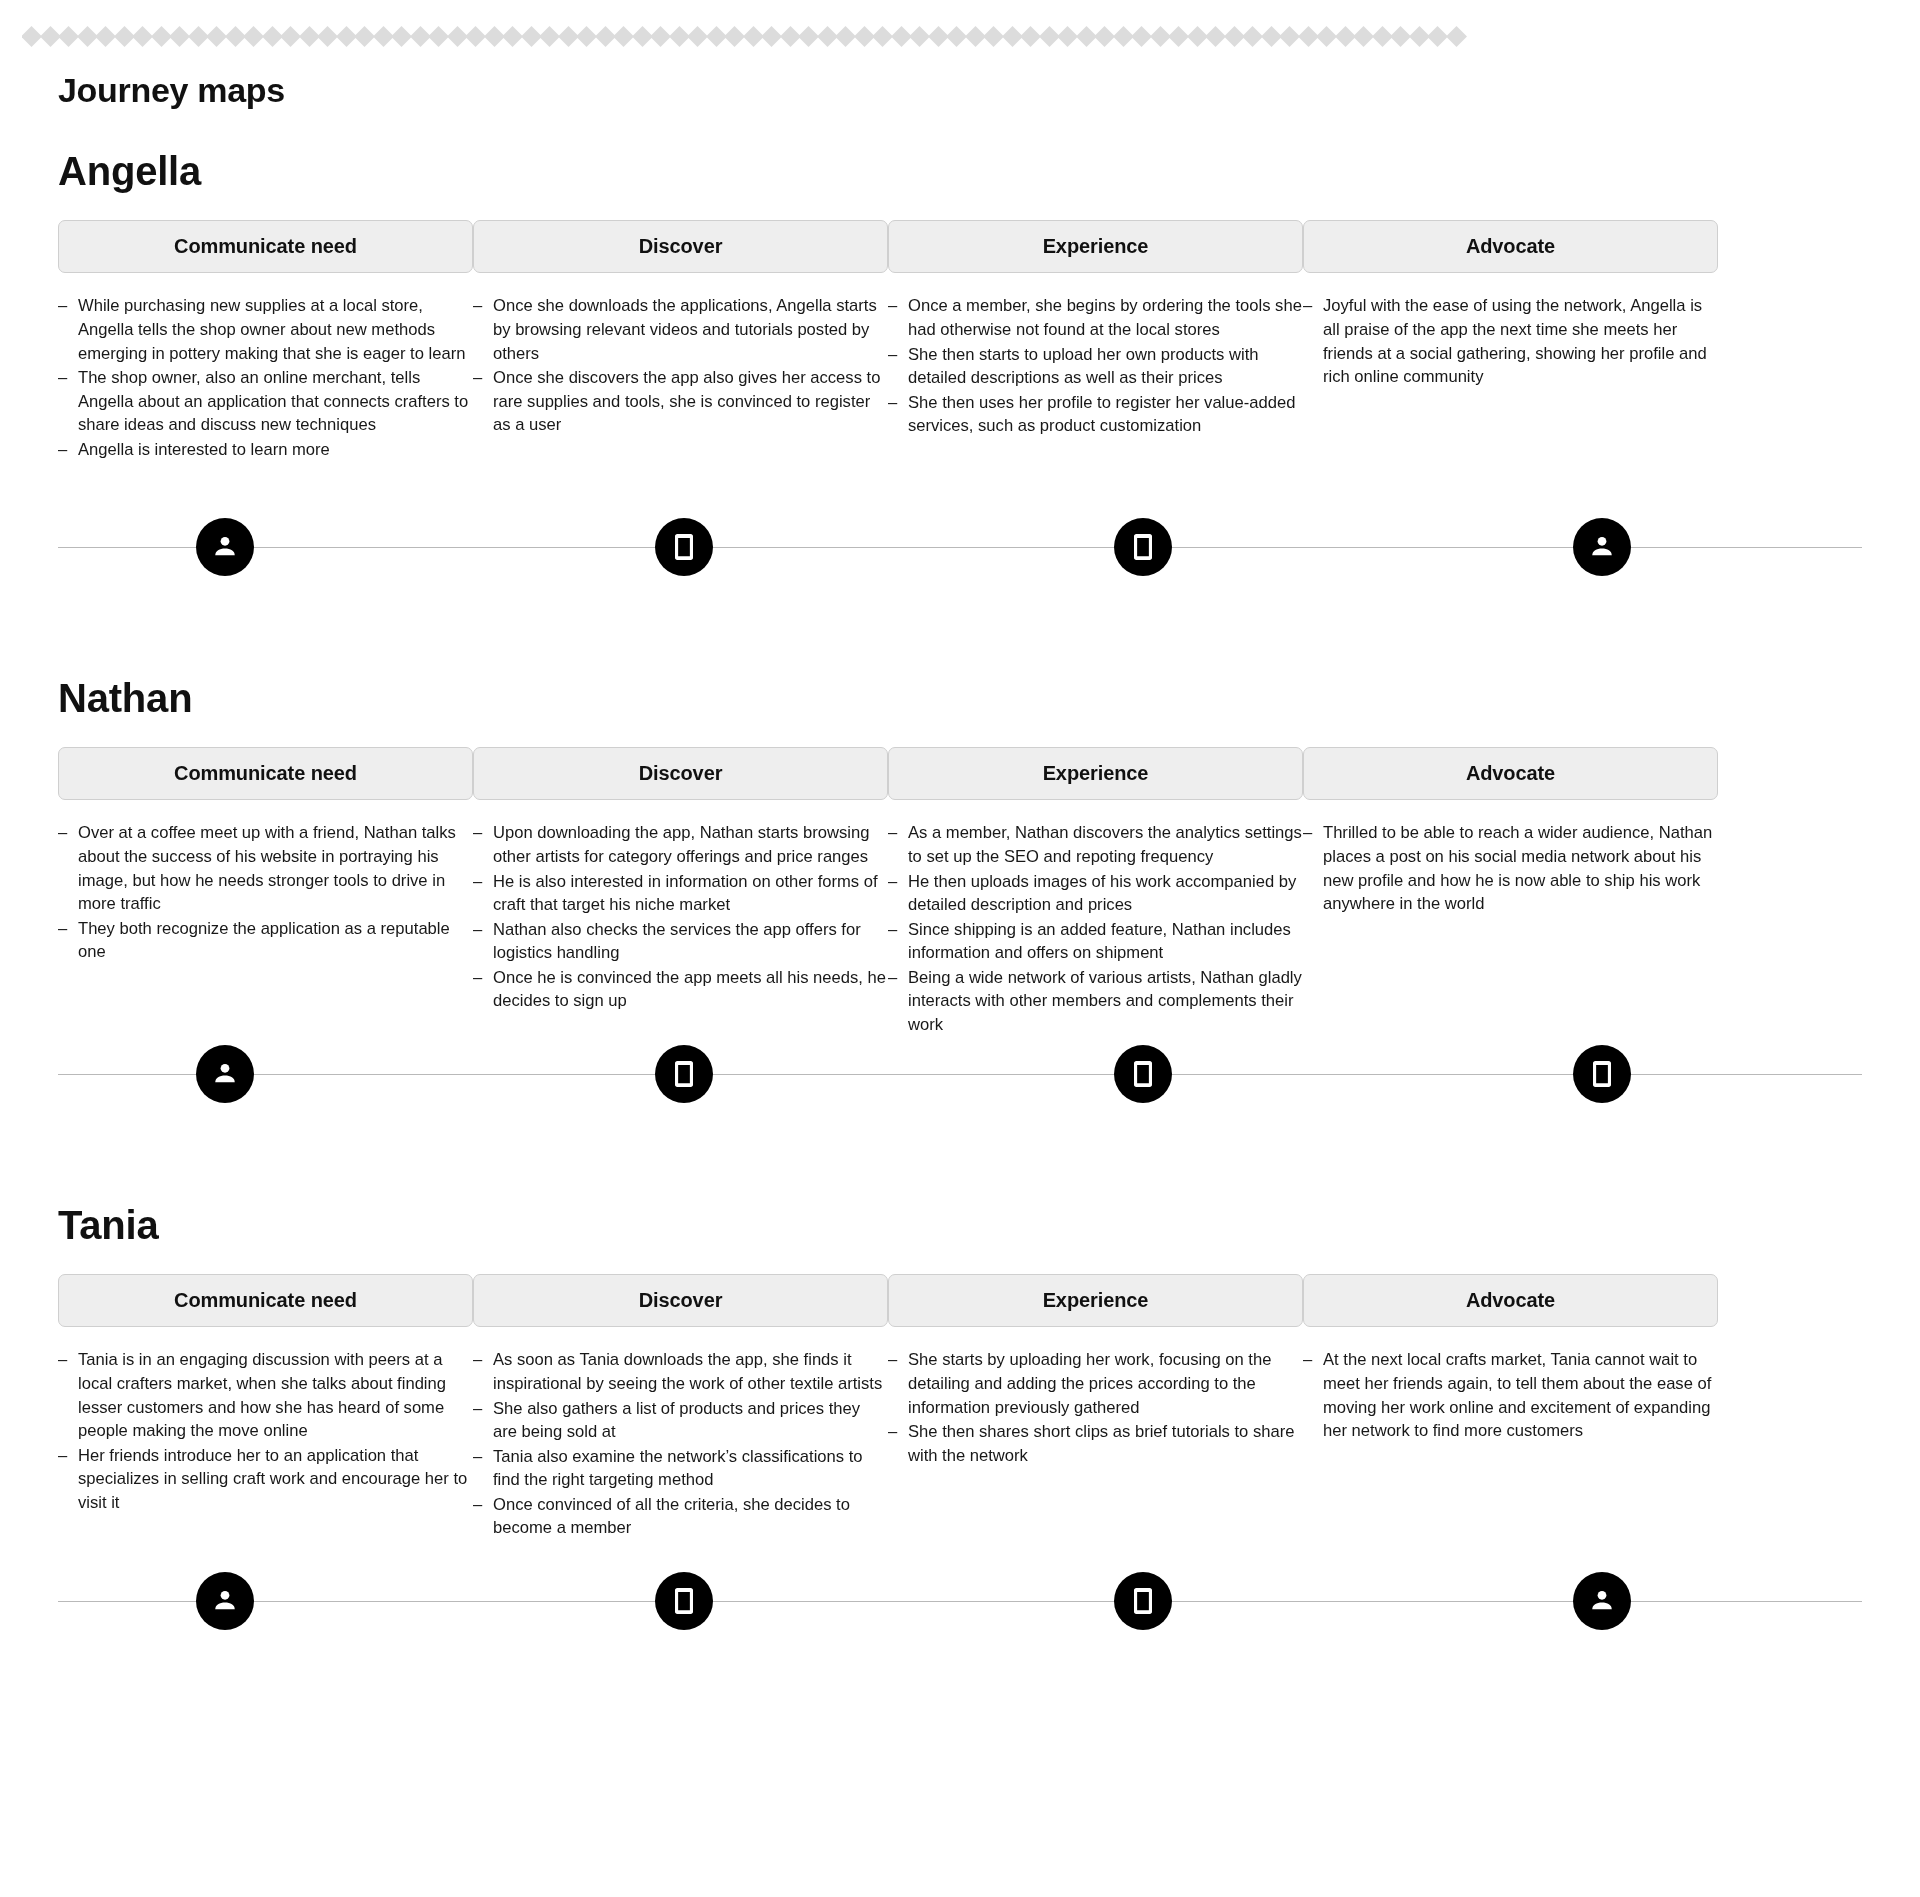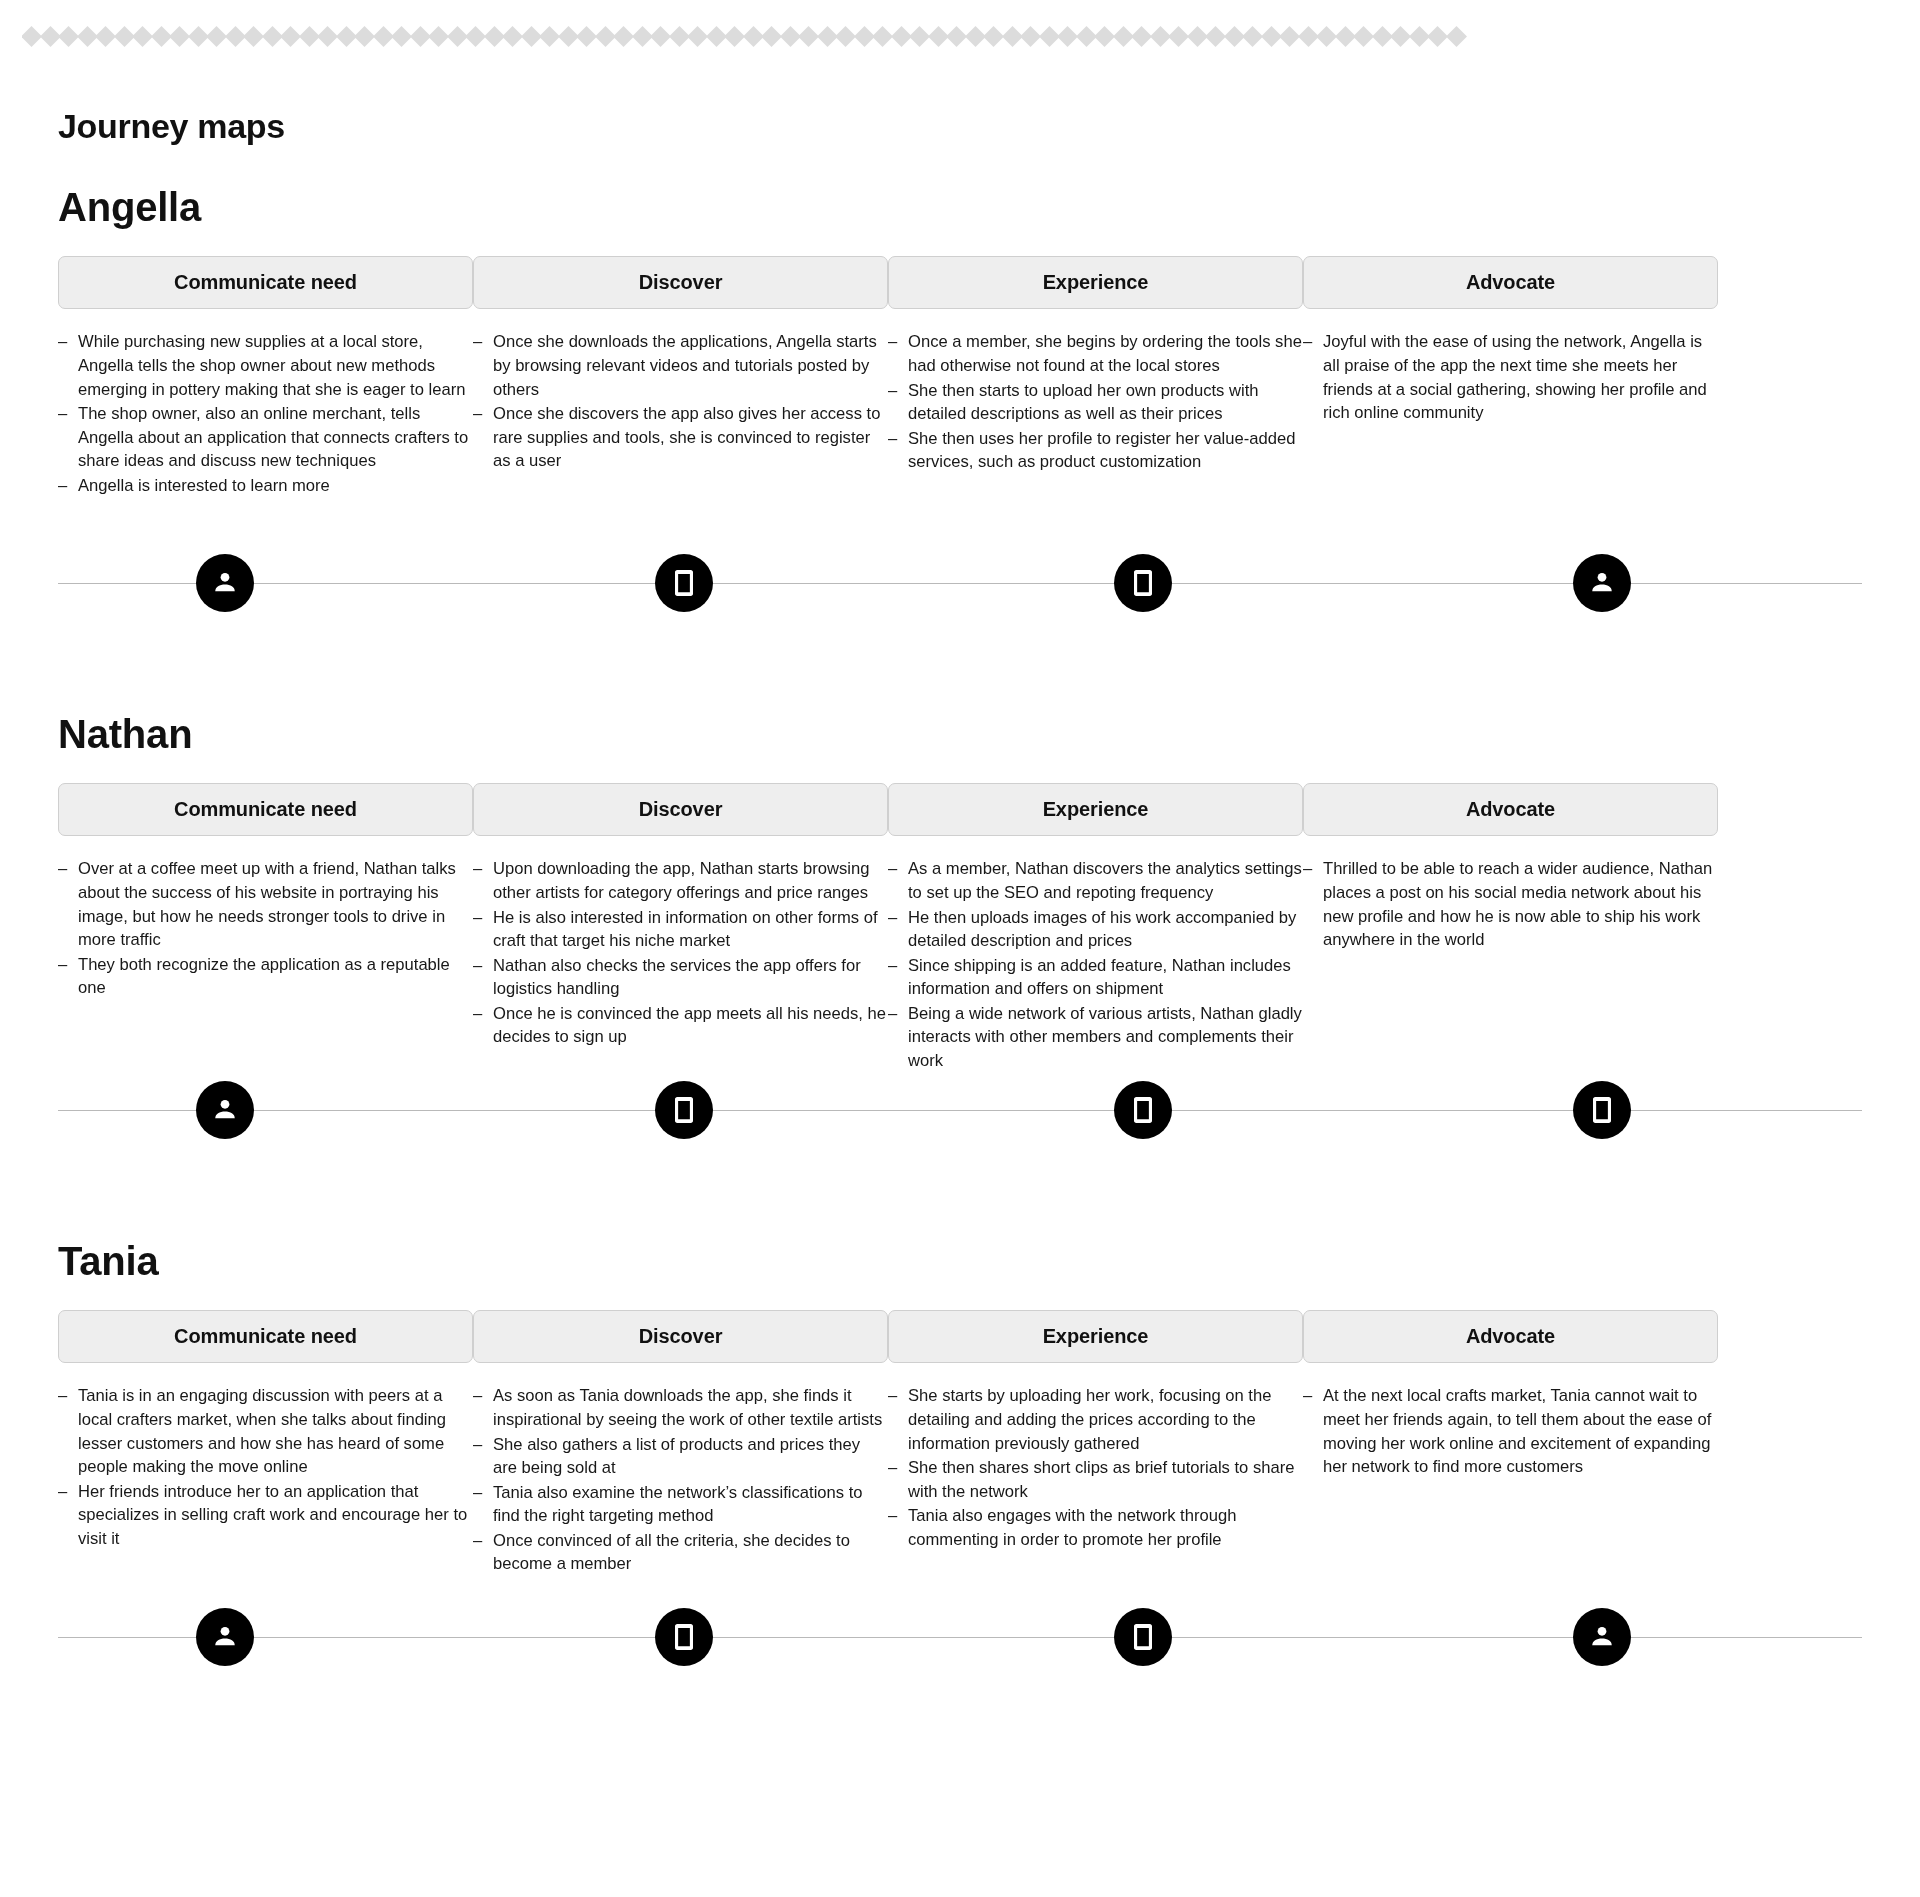--- a/index.html
+++ b/index.html
@@ -33,21 +33,21 @@
     transform: rotate(45deg) scale(0.78);
     margin-right: -0.5px;
   }
 
   
   .page {
     position: absolute;
     top: 0;
     left: 0;
     width: 1920px;
-    padding: 108px 58px 0 58px;
+    padding: 72px 58px 0 58px;
   }
 
   h1.page-title {
     font-size: 34px;
     font-weight: bold;
     letter-spacing: -0.3px;
     margin-bottom: 40px;
     line-height: 1.1;
   }
 
@@ -410,21 +410,20 @@
                 <li>Once convinced of all the criteria, she decides to become a member</li>
               </ul>
             </div>
           </div>
           <div class="stage-col">
             <div class="stage-header">Experience</div>
             <div class="stage-body">
               <ul class="bullet-list">
                 <li>She starts by uploading her work, focusing on the detailing and adding the prices according to the information previously gathered</li>
                 <li>She then shares short clips as brief tutorials to share with the network</li>
-                <li>Tania also engages with the network through commenting in order to promote her profile</li>
               </ul>
             </div>
           </div>
           <div class="stage-col">
             <div class="stage-header">Advocate</div>
             <div class="stage-body">
               <ul class="bullet-list">
                 <li>At the next local crafts market, Tania cannot wait to meet her friends again, to tell them about the ease of moving her work online and excitement of expanding her network to find more customers</li>
               </ul>
             </div>

